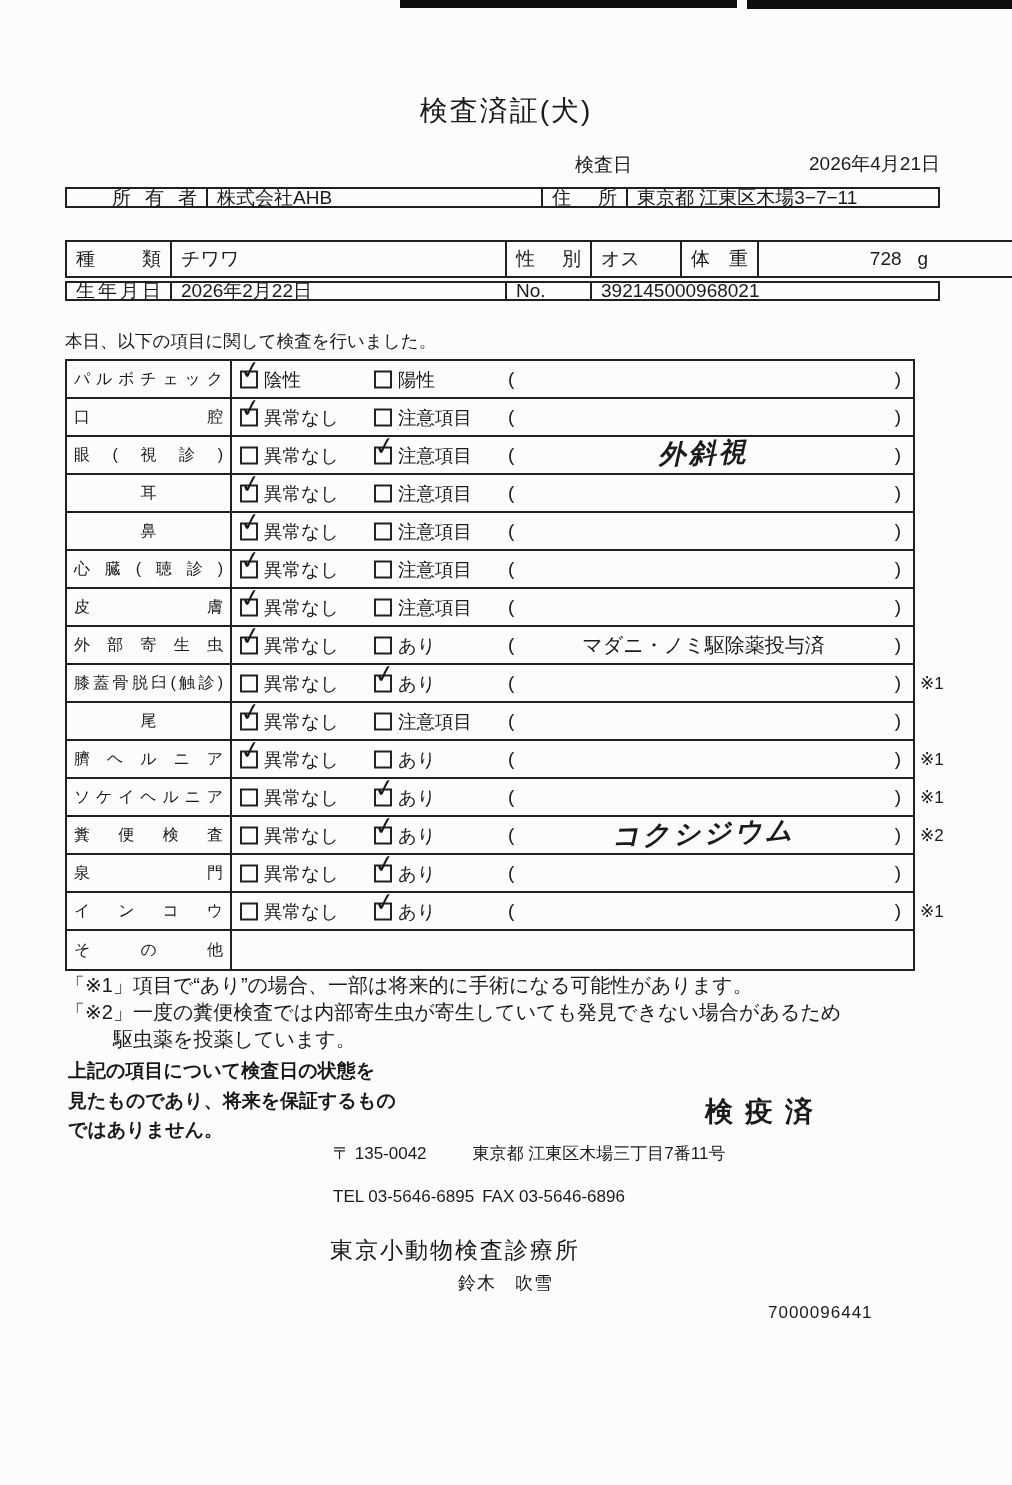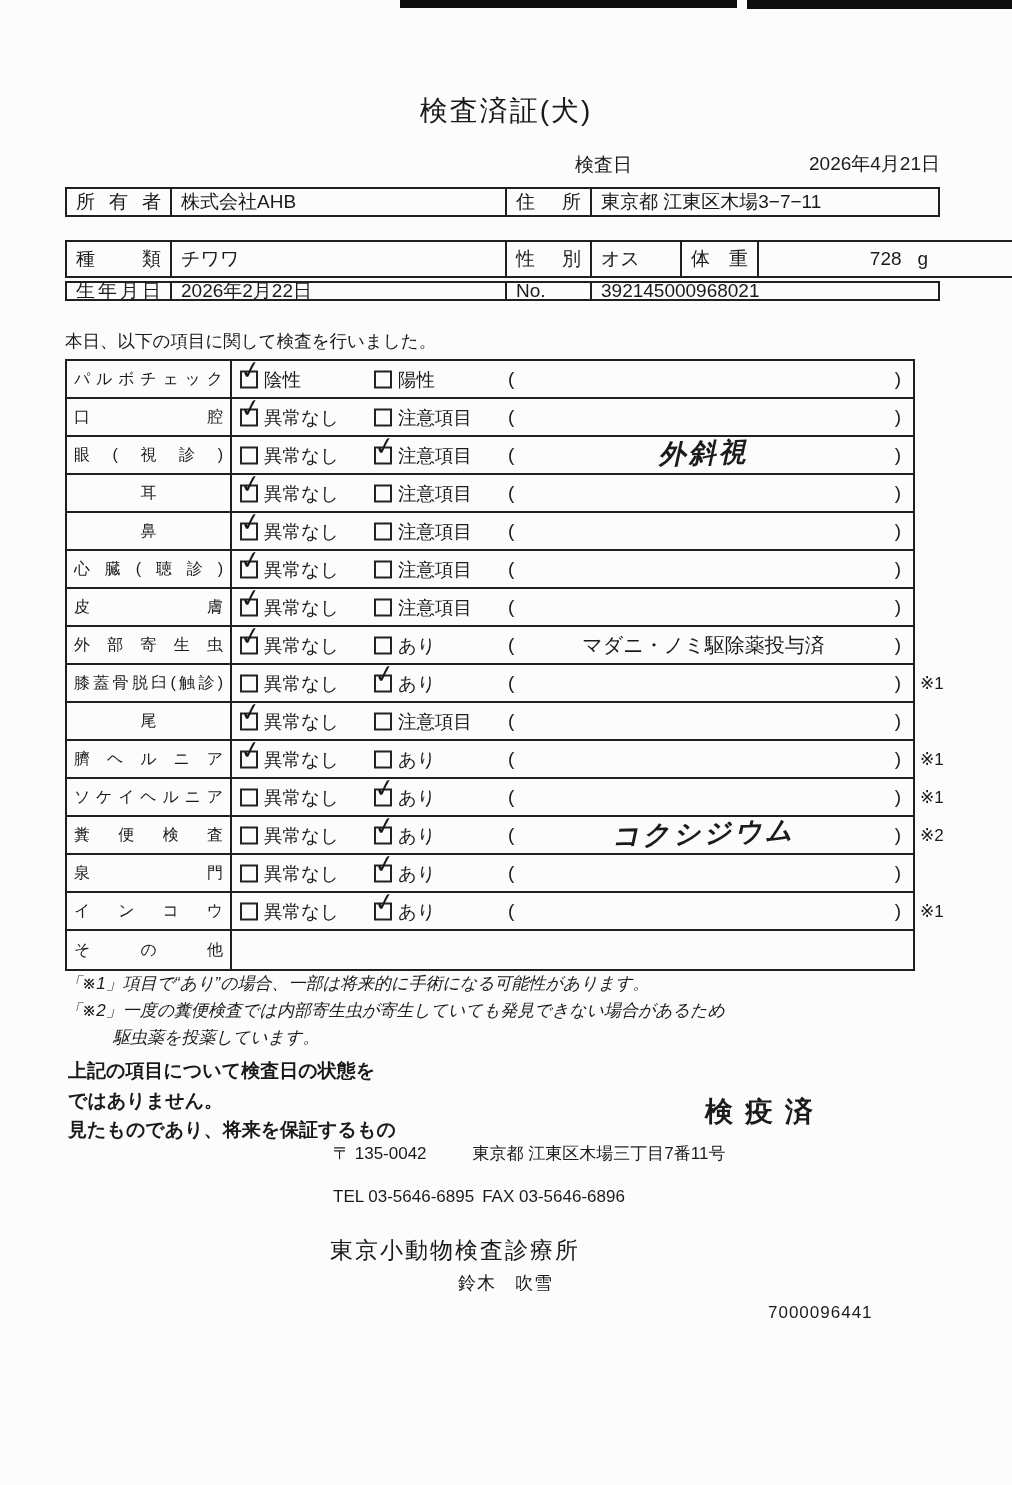--- a/index.html
+++ b/index.html
@@ -17,21 +17,21 @@
 
   .title {
     position:absolute; left:0; right:0; top:92px; margin:0;
     text-align:center; font-size:28px; font-weight:normal; letter-spacing:2px;
   }
   .exam-date-label { position:absolute; left:575px; top:152px; font-size:19px; }
   .exam-date { position:absolute; left:780px; top:151px; width:160px; text-align:right; font-size:19px; }
 
   
   .tbl { position:absolute; display:grid; border:2px solid #1f1f1f; box-sizing:border-box; }
-  .tbl.owner { left:65px; top:187px; width:875px; height:30px; grid-template-columns:105px 335px 85px 1fr; }
+  .tbl.owner { left:65px; top:187px; width:875px; height:21px; grid-template-columns:105px 335px 85px 1fr;padding-left:36px; }
   .tbl.pet1  { left:65px; top:240px; width:981px; height:38px; grid-template-columns:105px 335px 85px 90px 77px 1fr; }
   .tbl.pet2  { left:65px; top:281px; width:875px; height:20px; grid-template-columns:105px 335px 85px 1fr; }
   .c { border-right:2px solid #1f1f1f; display:flex; align-items:center;
        padding:0 9px; font-size:19px; box-sizing:border-box; overflow:hidden; white-space:nowrap; }
   .c:last-child { border-right:none; }
   .jspan { width:100%; text-align:justify; text-align-last:justify; -moz-text-align-last:justify; }
   .c.wt { justify-content:center; gap:16px; padding-right:14px; }
 
   .intro { position:absolute; left:65px; top:329px; font-size:17.5px; }
 
@@ -55,21 +55,21 @@
            font-family:"DejaVu Sans",sans-serif; }
   .paren { position:absolute; top:50%; transform:translateY(-50%); font-size:19px; }
   .paren.open { left:276px; } .paren.close { right:12px; }
   .note { position:absolute; left:296px; right:34px; top:50%; transform:translateY(-50%);
           text-align:center; font-size:20px; white-space:nowrap; overflow:visible; }
   .note.hand { font-size:27px; font-weight:bold; font-style:italic;
                transform:translateY(-55%) rotate(-2deg); letter-spacing:3px; color:#1b1b1b; }
   .mark { position:absolute; left:688px; top:50%; transform:translateY(-50%);
           font-size:17px; white-space:nowrap; }
 
-  .fn { position:absolute; left:65px; font-size:17px; white-space:nowrap;font-style:italic; }
+  .fn { position:absolute; left:65px; font-size:20px; white-space:nowrap; }
   .fn.l1 { top:972px; } .fn.l2 { top:999px; } .fn.l3 { top:1026px; left:113px; }
 
   .disclaimer { position:absolute; left:68px; top:1056px; font-size:19px;
                 font-weight:bold; line-height:29.5px; }
   .stamp { position:absolute; left:705px; top:1093px; font-size:28px;
            font-weight:600; letter-spacing:12px; white-space:nowrap; }
 
   .postal-line { position:absolute; left:333px; top:1142px; font-size:17px;
                  display:flex; gap:46px; white-space:nowrap; }
   .tel-line { position:absolute; left:333px; top:1187px; font-size:17px;
@@ -460,22 +460,22 @@
         </div>
       </div>
   </div>
 
   <div class="fn l1">「※1」項目で“あり”の場合、一部は将来的に手術になる可能性があります。</div>
   <div class="fn l2">「※2」一度の糞便検査では内部寄生虫が寄生していても発見できない場合があるため</div>
   <div class="fn l3">駆虫薬を投薬しています。</div>
 
   <div class="disclaimer">
     <div>上記の項目について検査日の状態を</div>
+    <div>見たものであり、将来を保証するもの</div>
     <div>ではありません。</div>
-    <div>見たものであり、将来を保証するもの</div>
   </div>
 
   <div class="stamp">検疫済</div>
 
   <div class="postal-line">
     <span>〒 135-0042</span>
     <span>東京都 江東区木場三丁目7番11号</span>
   </div>
 
   <div class="tel-line">

